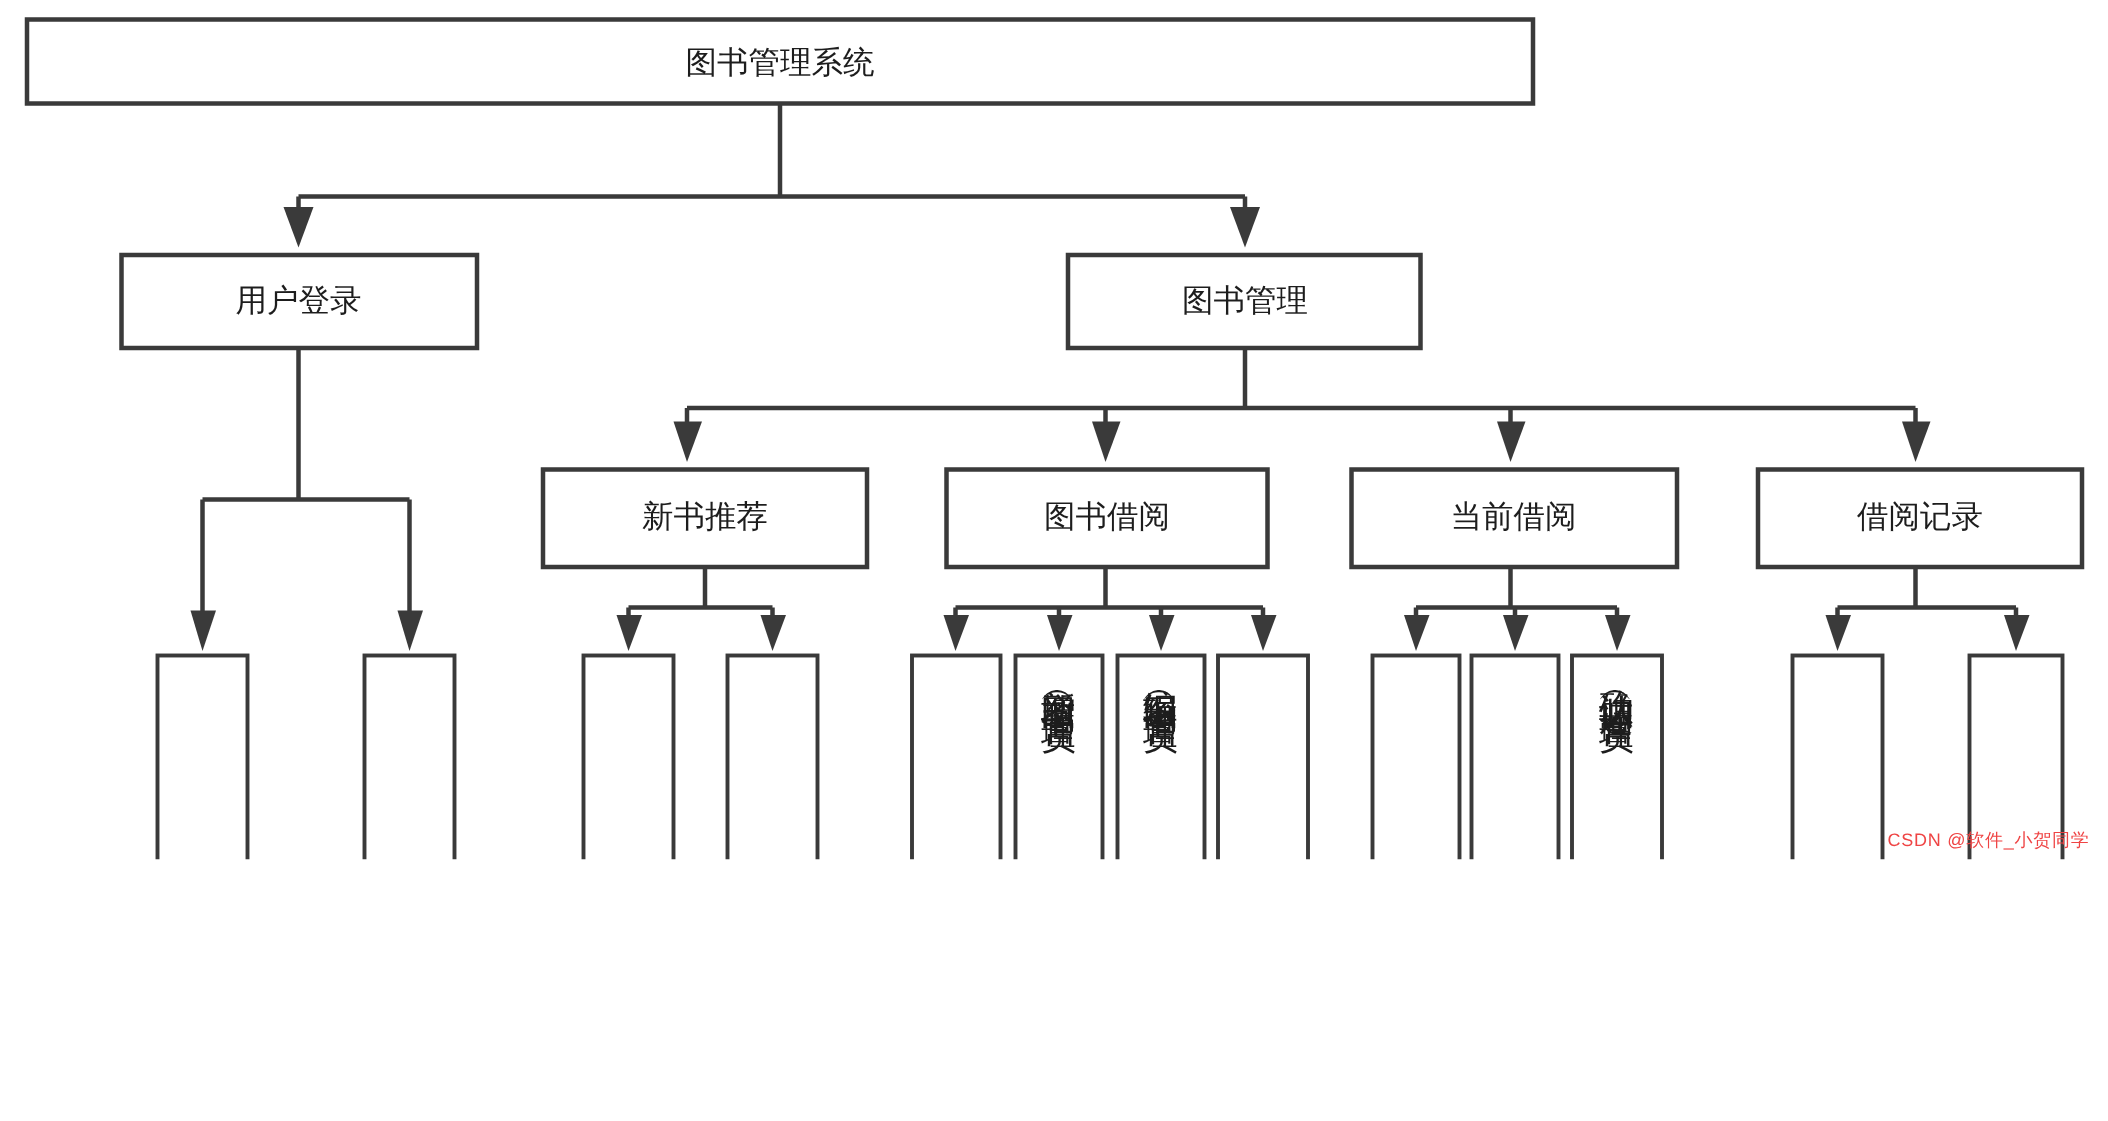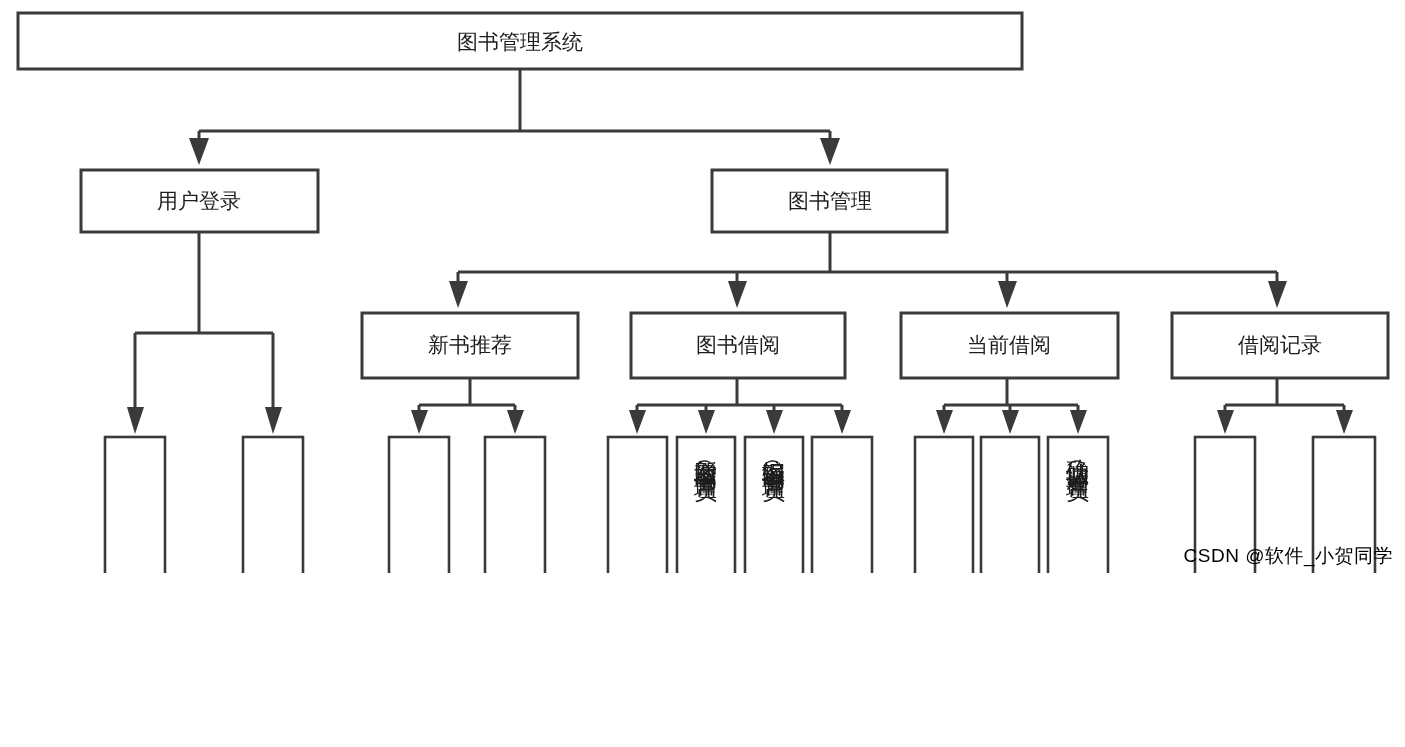--- a/index.html
+++ b/index.html
@@ -71,22 +71,22 @@
     line-height: 1.22;
     letter-spacing: 3px;
     color: #1d1d1d;
     white-space: nowrap;
   }
   .watermark {
     position: absolute;
     right: 12px;
     bottom: 4px;
     font-family: "Liberation Sans", "DejaVu Sans", sans-serif;
-    font-size: 19px;
-    color: #000000;
+    font-size: 12px;
+    color: #ef4444;
     white-space: nowrap;
     letter-spacing: 0.5px;
   }
 </style>
 </head>
 <body>
 
 <div id="diagram-root">
 
   <svg class="canvas" viewBox="0 0 1405 747" xmlns="http://www.w3.org/2000/svg">

